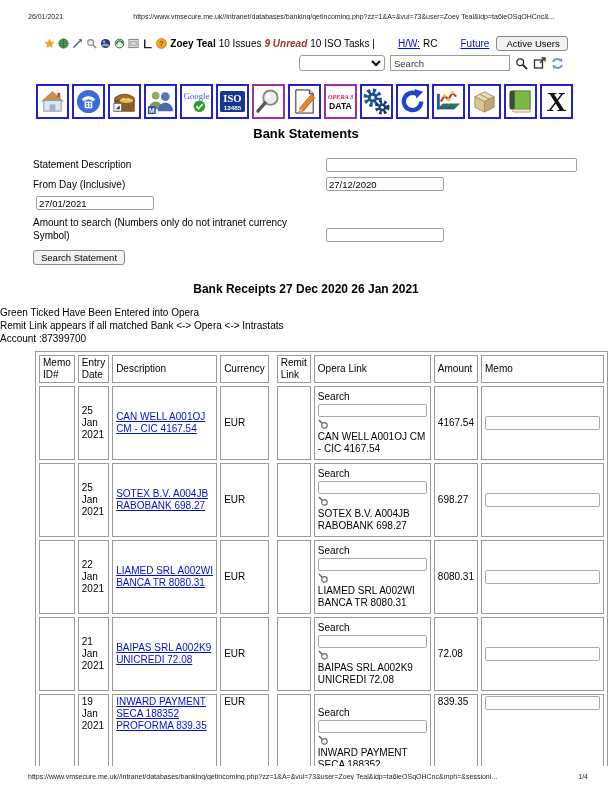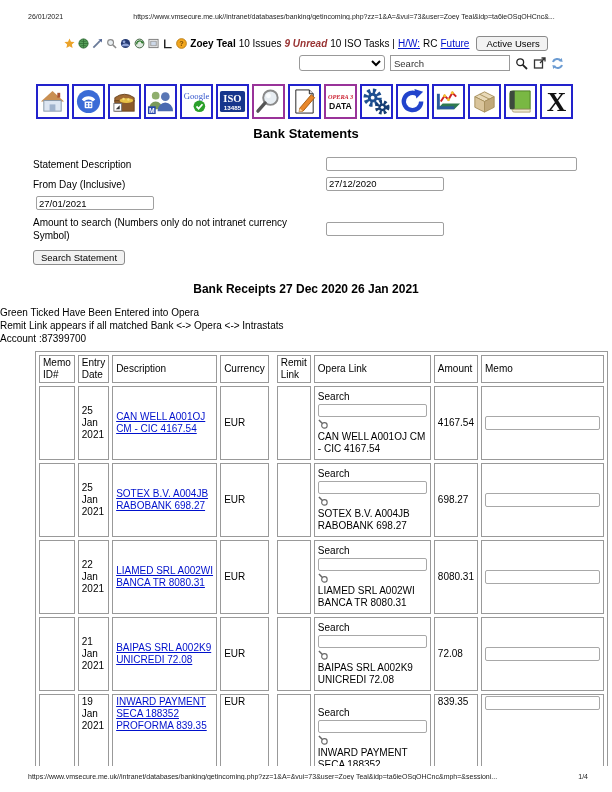--- a/index.html
+++ b/index.html
@@ -17,21 +17,21 @@
                   display:flex; align-items:flex-start; padding:7px 24px 0 28px; font-size:7px; color:#222; }
   .print-footer .pf-url { flex:1; white-space:nowrap; overflow:hidden; }
   .print-footer .pf-page { margin-left:14px; }
 
   
   .status-row { position:absolute; top:36px; left:0; right:0; display:flex; justify-content:center;
                 align-items:center; gap:3px; font-size:10px; white-space:nowrap; }
   .status-row .mini { width:11px; height:11px; display:inline-block; }
   .status-row b { font-weight:bold;text-align:center; }
   .unread { color:#993333; font-style:italic; font-weight:bold; }
-  a.link { color:#0011cc; text-decoration:underline; cursor:pointer; }
+  a.link { color:#0011cc; text-decoration:underline; cursor:pointer;margin-left:20px; }
   .btn { font-size:9.5px; font-family:"Liberation Sans",sans-serif; background:#f2f2f2; border:1px solid #8a8a8a;
          border-radius:3px; padding:1px 7px; color:#000; cursor:pointer; }
   .status-row .btn { margin-left:4px;padding-left:9px; }
 
   
   .search-row { position:absolute; top:55px; right:48px; display:flex; align-items:center; gap:5px; }
   select.hdr-select { width:86px; height:16px; font-size:9px; border:1px solid #999; border-radius:3px; background:#fff; }
   input.hdr-search { width:120px; height:16px; font-size:9.5px; border:1px solid #999; padding:0 3px; color:#333; }
   .search-row .mini { width:13px; height:13px; }
 
@@ -39,21 +39,21 @@
   .icon-toolbar { position:absolute; top:84px; left:36px; display:flex; }
   .tool { width:33px; height:35px; border:2px solid #2222cc; background:#fff; margin-right:3px;
           display:flex; align-items:center; justify-content:center; cursor:pointer; }
   .tool.visited { border-color:#993399; }
   .tool svg { display:block; }
 
   
   .content { position:absolute; top:126px; left:0; right:0; }
   h1.page-title { font-size:13px; font-weight:bold; text-align:center; }
   .form { margin:16px 0 0 33px; font-size:10px; }
-  .form-row { display:flex; align-items:center; margin-bottom:5px; }
+  .form-row { display:flex; align-items:flex-end; margin-bottom:5px; }
   .form-row .lbl { width:290px; line-height:12.5px; padding-top:2px; }
   .form-row .inp-wrap { padding-left:3px; }
   .inp { border:1px solid #a0a0a0; border-radius:2px; height:14px; font-size:9.5px; padding:0 2px;
          font-family:"Liberation Sans",sans-serif; }
   .inp.wide { width:251px; }
   .inp.date { width:118px; }
   .form .btn { margin-top:3px; }
 
   h2.section-title { font-size:12px; font-weight:bold; text-align:center; margin-top:17px; }
   .notes { text-align:left; font-size:10px; line-height:13px; margin-top:10px; }

